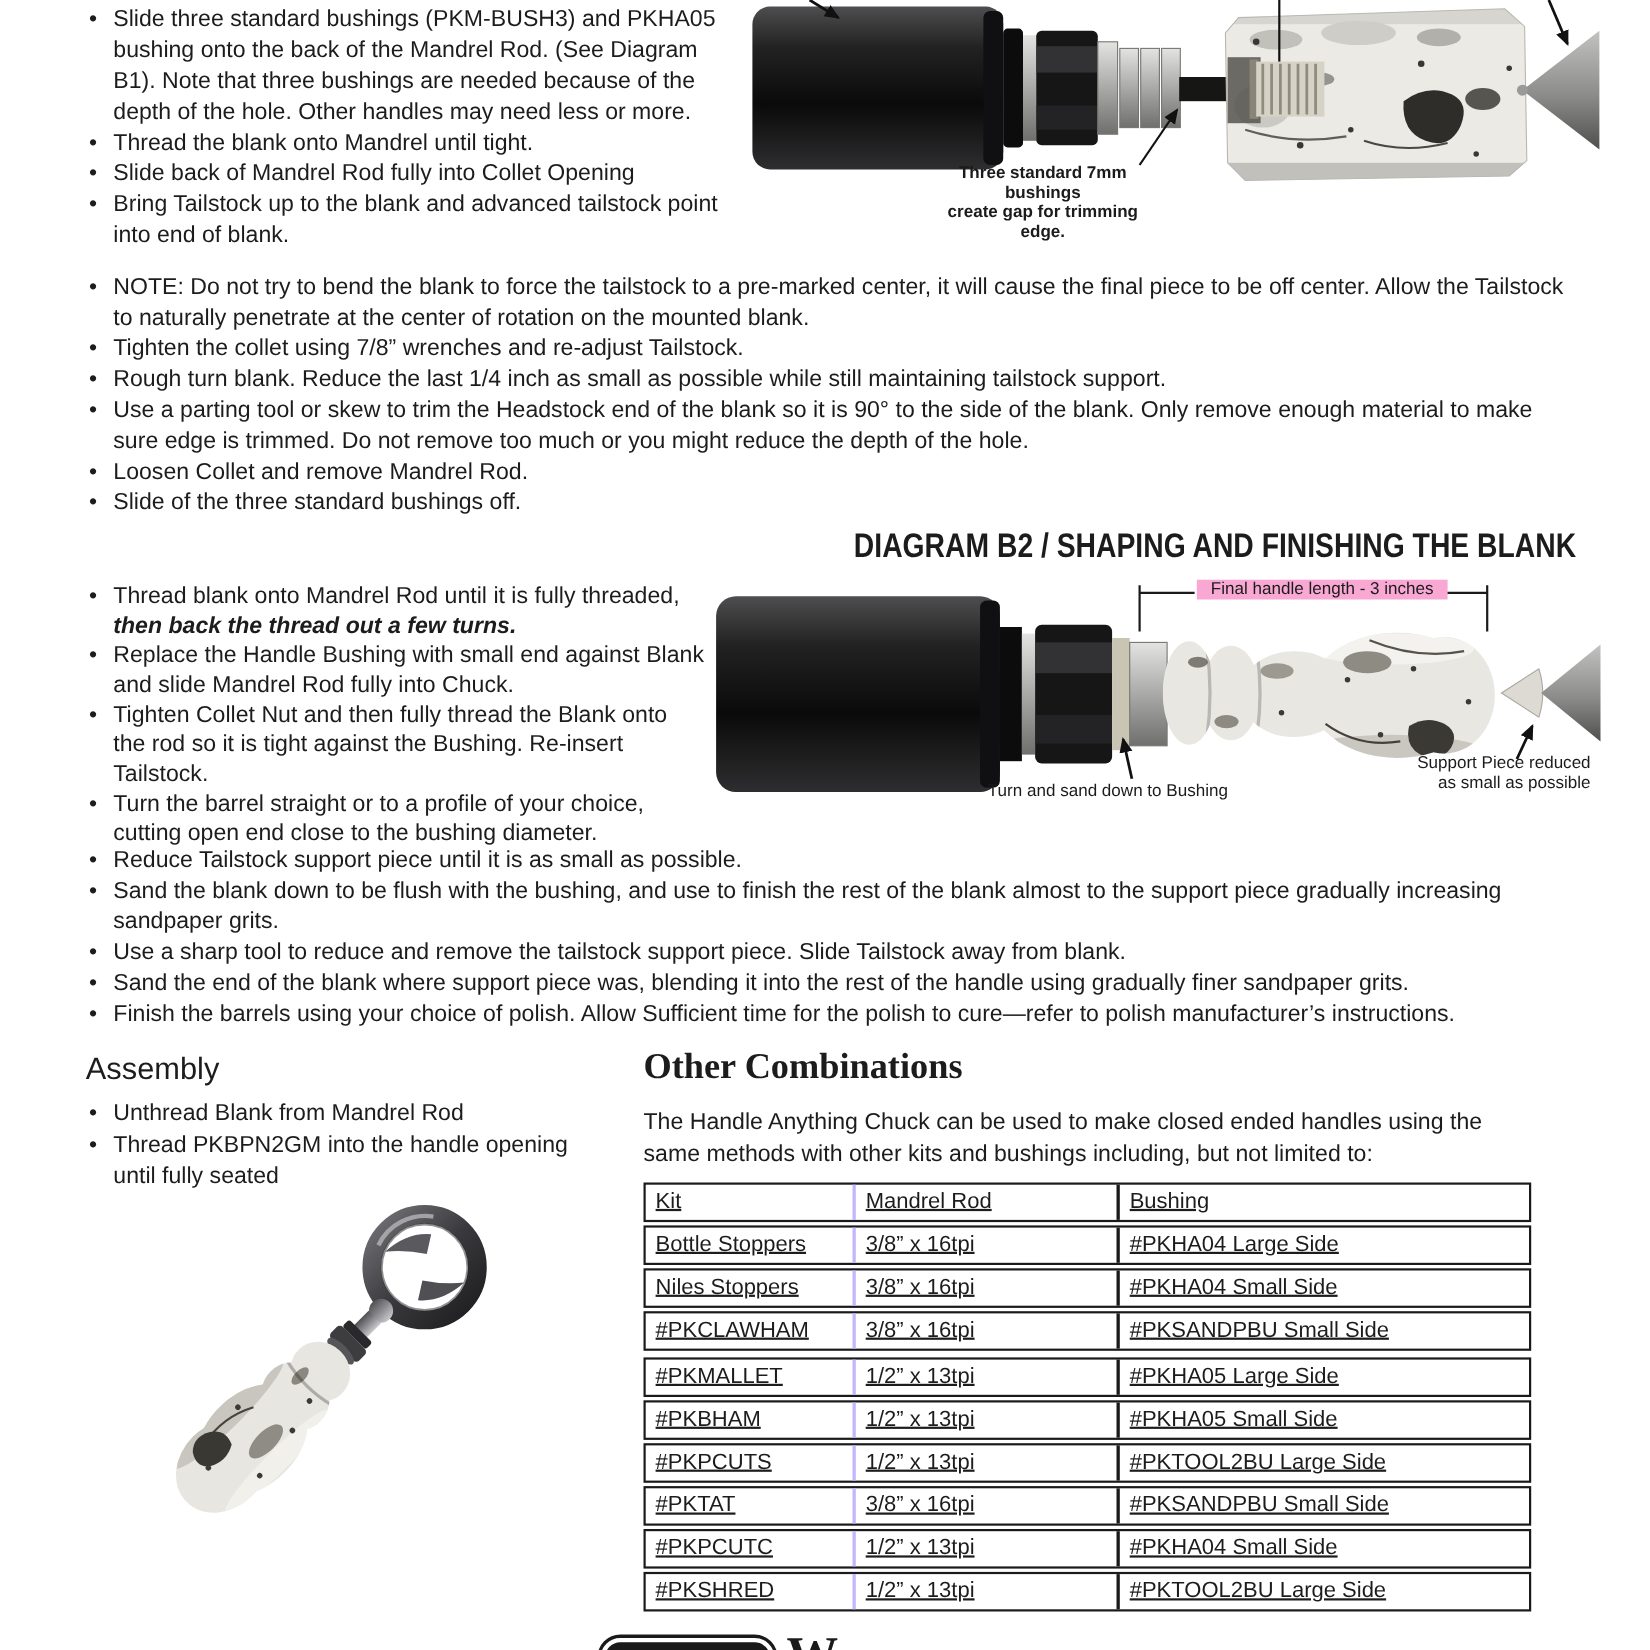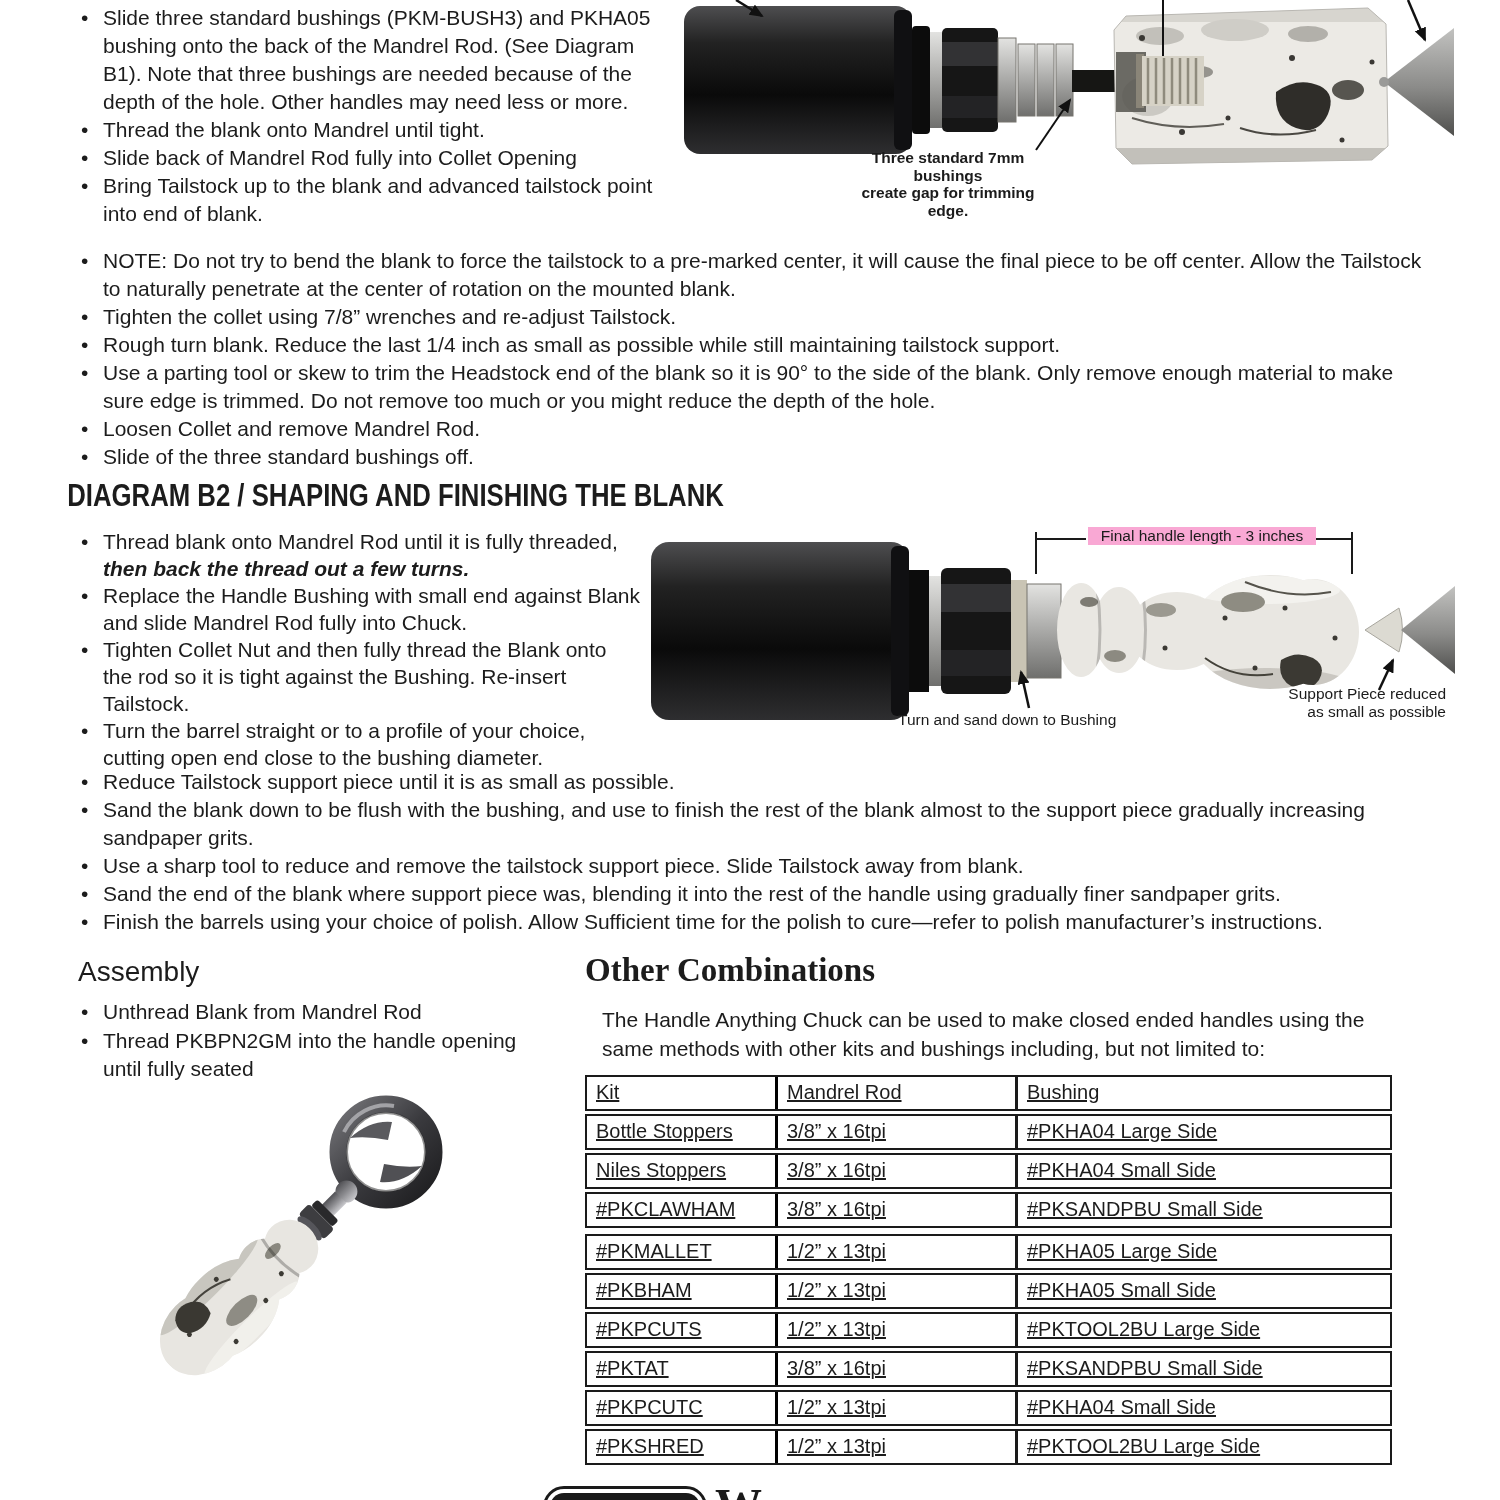--- a/index.html
+++ b/index.html
@@ -12,35 +12,35 @@
   .blist { list-style:none; margin:0; padding:0; font-size:21px; line-height:28px; }
   .blist li { position:relative; padding-left:25px; }
   .blist li::before { content:"\2022"; position:absolute; left:3px; }
   .seca-left { position:absolute; left:78px; top:4px; width:592px; }
   .seca-full { position:absolute; left:78px; top:247px; width:1348px; }
   .secb-left { position:absolute; left:78px; top:528px; width:562px; line-height:27px; }
   .secb-full { position:absolute; left:78px; top:768px; width:1362px; }
   .bi { font-weight:bold; font-style:italic; }
   
   .b2-head { position:absolute; left:0; top:478px; width:1500px; margin:0;
-             text-align:left; font-size:31px; font-weight:bold; }
+             text-align:right; font-size:31px; font-weight:bold; }
   .b2-head span { display:inline-block; transform:scaleX(0.83); transform-origin:center; letter-spacing:0px; white-space:nowrap; }
   .assembly { position:absolute; left:78px; top:956px; width:480px; }
   .assembly h3 { margin:0 0 10px 0; font-size:28px; font-weight:normal; }
   .assembly .blist { line-height:28.5px; }
   .other { position:absolute; left:585px; top:952px; width:815px; }
   .other h3 { margin:0; font-family:"Liberation Serif", serif; font-size:33px; font-weight:bold; }
-  .other p { margin:16px 0 12px 17px; font-size:21px; line-height:29px; width:812px; }
+  .other p { margin:16px 0 12px 0; font-size:21px; line-height:29px; width:812px; }
   
   .ctable { width:807px;text-decoration:underline; }
   .trow { display:flex; border:2px solid #1a1a1a; margin-bottom:3px; }
   .trow.gap { margin-top:6px;justify-content:center; }
   .tcell { font-size:20px; padding:4px 9px 5px 9px; box-sizing:border-box; }
   .tcell.c1 { width:188px; }
-  .tcell.c2 { width:240px; border-left:3px solid #000000; }
+  .tcell.c2 { width:240px; border-left:3px solid #c4b5fd; }
   .tcell.c3 { flex:1; border-left:3px solid #1a1a1a; }
   
   .svg-b1 { position:absolute; left:680px; top:0; }
   .svg-b2 { position:absolute; left:645px; top:518px; }
   .svg-opener { position:absolute; left:92px; top:1085px; }
   
   .dlabel { position:absolute; font-size:15.5px; line-height:17.5px; color:#1b1b1b; }
   .cap-b1 { left:852px; top:149px; width:192px; text-align:center;font-weight:bold; }
   .lbl-len { left:1088px; top:527px; width:228px; text-align:center; background:#f9a8d4; }
   .lbl-turn { left:898px; top:711px; white-space:nowrap; }

